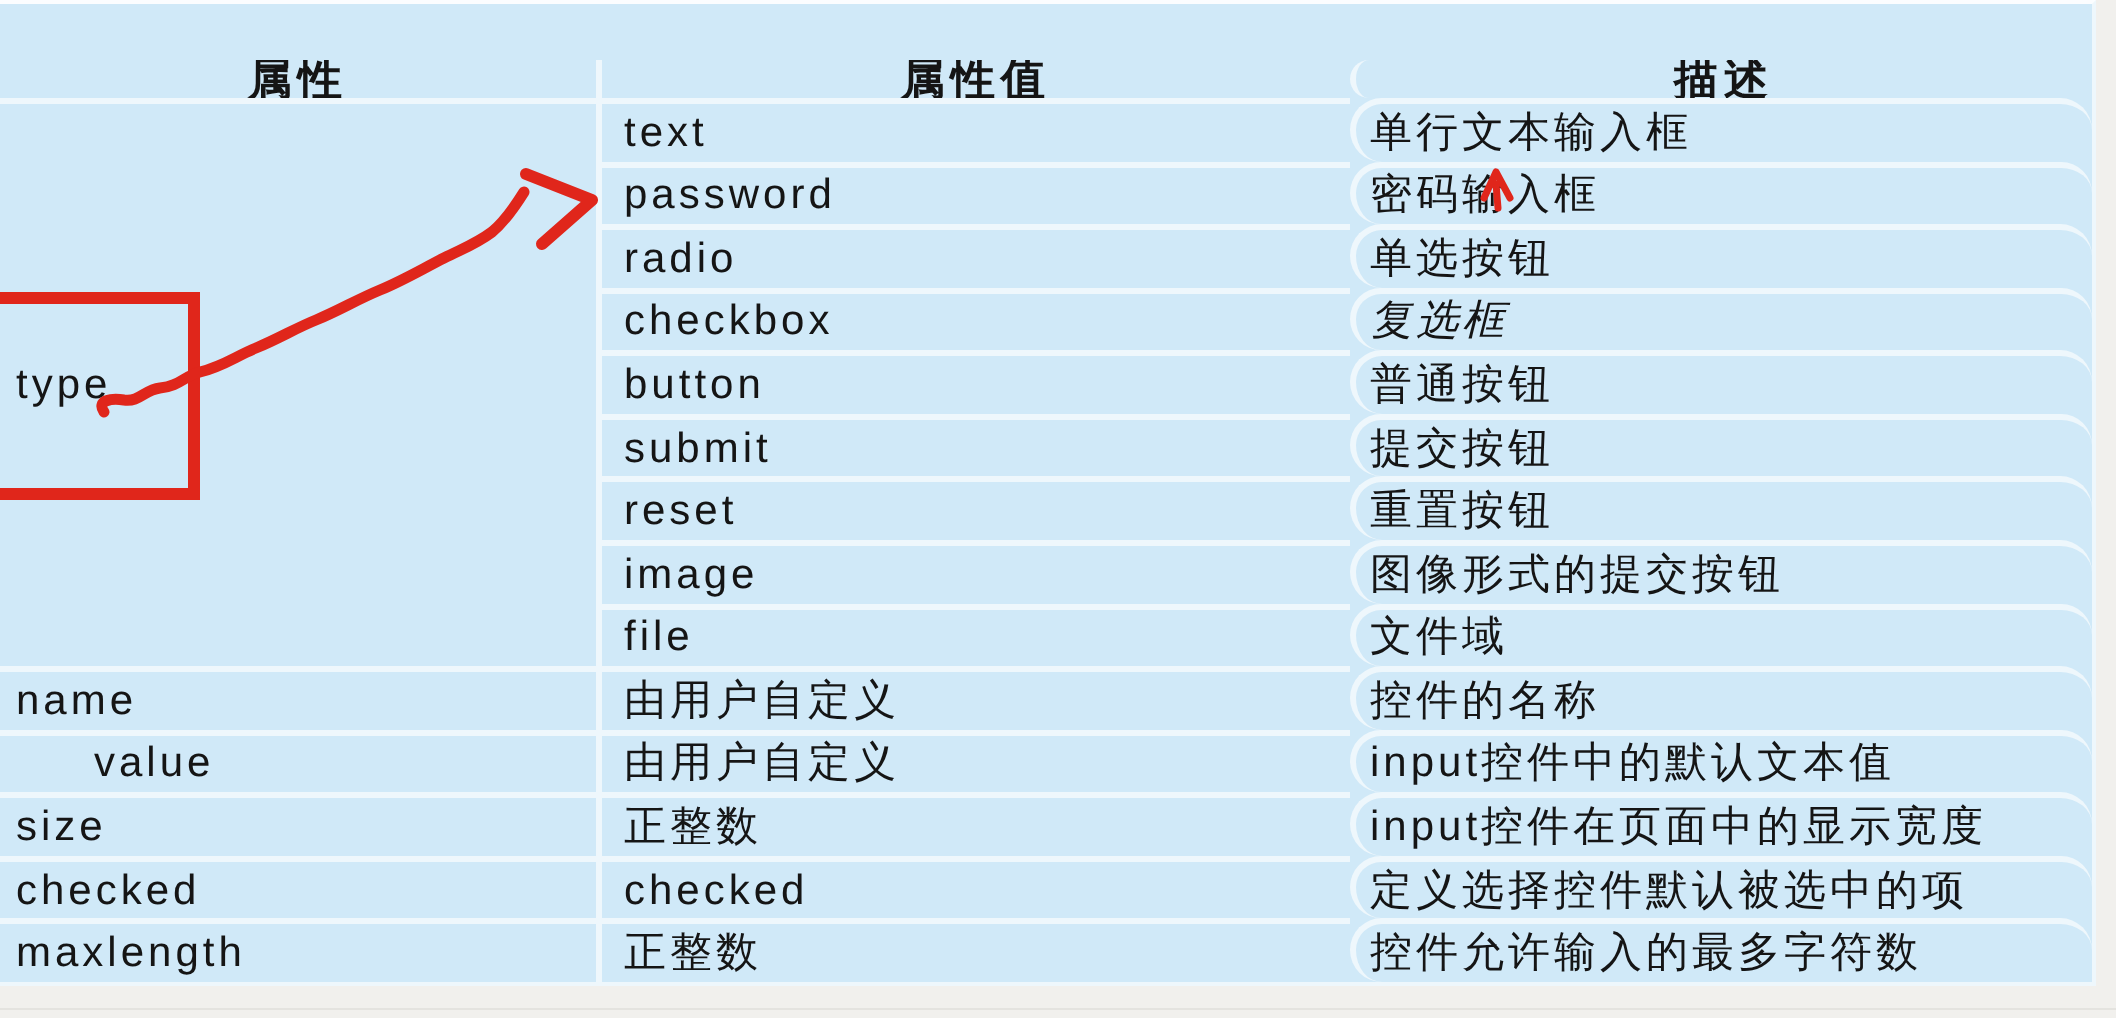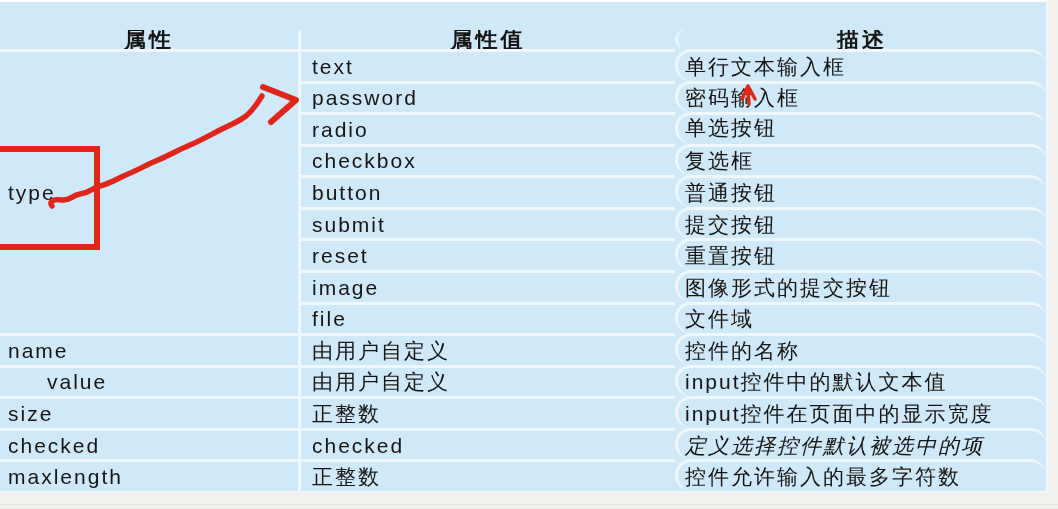--- a/index.html
+++ b/index.html
@@ -75,41 +75,41 @@
       <div class="cell c1 sep" style="grid-area: 11 / 1;">name</div>
       <div class="cell c1 sep" style="grid-area: 12 / 1; padding-left: 47px;">value</div>
       <div class="cell c1 sep" style="grid-area: 13 / 1;">size</div>
       <div class="cell c1 sep" style="grid-area: 14 / 1;">checked</div>
       <div class="cell c1 sep" style="grid-area: 15 / 1;">maxlength</div>
       <div class="cell c2 sep" style="grid-area: 2 / 2;">text</div>
       <div class="cell c3 sep" style="grid-area: 2 / 3;">单行文本输入框</div>
       <div class="cell c2 sep" style="grid-area: 3 / 2;">password</div>
       <div class="cell c3 sep" style="grid-area: 3 / 3;">密码输入框</div>
       <div class="cell c2 sep" style="grid-area: 4 / 2;">radio</div>
-      <div class="cell c3 sep" style="grid-area: 4 / 3; font-family: Liberation Mono, monospace;">单选按钮</div>
+      <div class="cell c3 sep" style="grid-area: 4 / 3;">单选按钮</div>
       <div class="cell c2 sep" style="grid-area: 5 / 2;">checkbox</div>
-      <div class="cell c3 sep" style="grid-area: 5 / 3;">复选框</div>
+      <div class="cell c3 sep" style="grid-area: 5 / 3; font-style: italic;">复选框</div>
       <div class="cell c2 sep" style="grid-area: 6 / 2;">button</div>
       <div class="cell c3 sep" style="grid-area: 6 / 3;">普通按钮</div>
       <div class="cell c2 sep" style="grid-area: 7 / 2;">submit</div>
       <div class="cell c3 sep" style="grid-area: 7 / 3;">提交按钮</div>
       <div class="cell c2 sep" style="grid-area: 8 / 2;">reset</div>
       <div class="cell c3 sep" style="grid-area: 8 / 3;">重置按钮</div>
       <div class="cell c2 sep" style="grid-area: 9 / 2;">image</div>
       <div class="cell c3 sep" style="grid-area: 9 / 3;">图像形式的提交按钮</div>
       <div class="cell c2 sep" style="grid-area: 10 / 2;">file</div>
       <div class="cell c3 sep" style="grid-area: 10 / 3;">文件域</div>
       <div class="cell c2 sep" style="grid-area: 11 / 2;">由用户自定义</div>
       <div class="cell c3 sep" style="grid-area: 11 / 3;">控件的名称</div>
       <div class="cell c2 sep" style="grid-area: 12 / 2;">由用户自定义</div>
       <div class="cell c3 sep" style="grid-area: 12 / 3;">input控件中的默认文本值</div>
       <div class="cell c2 sep" style="grid-area: 13 / 2;">正整数</div>
       <div class="cell c3 sep" style="grid-area: 13 / 3;">input控件在页面中的显示宽度</div>
       <div class="cell c2 sep" style="grid-area: 14 / 2;">checked</div>
-      <div class="cell c3 sep" style="grid-area: 14 / 3; font-style: italic;">定义选择控件默认被选中的项</div>
+      <div class="cell c3 sep" style="grid-area: 14 / 3;">定义选择控件默认被选中的项</div>
       <div class="cell c2 sep" style="grid-area: 15 / 2;">正整数</div>
       <div class="cell c3 sep" style="grid-area: 15 / 3;">控件允许输入的最多字符数</div>
     </div>
 
   <svg class="annot" width="1058" height="509" viewBox="0 0 1058 509">
 
     <rect x="-18" y="149" width="115" height="98" fill="none" stroke="#e0261b" stroke-width="6"></rect>
 
     <path d="M52,206 C48,200 56,199 62,200 C70,201 72,195 80,194
              C90,193 92,188 100,186 C112,183 118,178 128,174

